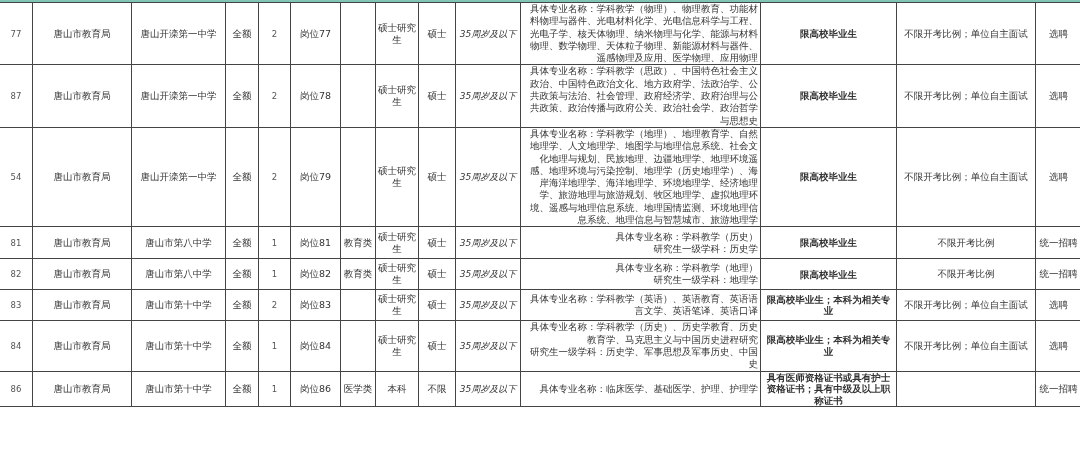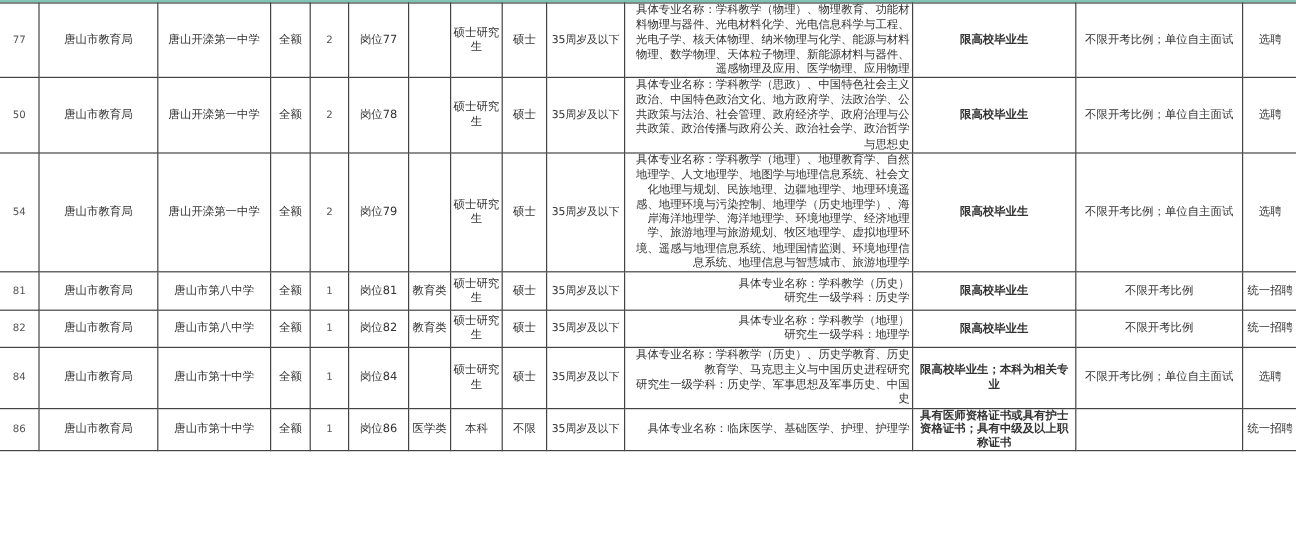--- a/index.html
+++ b/index.html
@@ -2,21 +2,21 @@
 <html><head>
 <meta charset="utf-8">
 <style>
   html,body{margin:0;padding:0;background:#fff;}
   body{width:1080px;height:463px;overflow:hidden;font-family:"DejaVu Sans",sans-serif;}
   .wrap{position:relative;width:1080px;height:463px;border-top:2px solid #7fc4b4;box-sizing:border-box;}
   table{border-collapse:collapse;table-layout:fixed;width:1082px;margin-left:-1px;font-size:9.5px;color:#333;}
   td{border:1px solid #444;text-align:center;vertical-align:middle;padding:0 2px;line-height:12px;overflow:hidden;}
   td.num{font-size:8.5px;color:#555;}
   td.spec{text-align:right;padding:0 2px 0 3px;font-size:9.5px;line-height:12.3px;}
-  td.small{font-size:9px;}
+  td.small{font-size:9px;font-style:italic;}
   td.cond{font-size:9.5px;line-height:11.5px;font-weight:bold;}
 </style>
 </head>
 <body>
 
 <div class="wrap">
   <table>
     <colgroup>
       <col style="width:33px">
         <col style="width:99px">
@@ -45,21 +45,21 @@
     <td>硕士研究生</td>
     <td>硕士</td>
     <td class="small">35周岁及以下</td>
     <td class="spec">具体专业名称：学科教学（物理）、物理教育、功能材料物理与器件、光电材料化学、光电信息科学与工程、光电子学、核天体物理、纳米物理与化学、能源与材料物理、数学物理、天体粒子物理、新能源材料与器件、遥感物理及应用、医学物理、应用物理</td>
     <td class="cond">限高校毕业生</td>
     <td>不限开考比例；单位自主面试</td>
     <td>选聘</td>
   </tr>
 
   <tr style="height: 59px;">
-    <td class="num">50</td>
+    <td class="num">87</td>
     <td>唐山市教育局</td>
     <td>唐山开滦第一中学</td>
     <td>全额</td>
     <td class="num">2</td>
     <td>岗位78</td>
     <td></td>
     <td>硕士研究生</td>
     <td>硕士</td>
     <td class="small">35周岁及以下</td>
     <td class="spec">具体专业名称：学科教学（思政）、中国特色社会主义政治、中国特色政治文化、地方政府学、法政治学、公共政策与法治、社会管理、政府经济学、政府治理与公共政策、政治传播与政府公关、政治社会学、政治哲学与思想史</td>
@@ -113,20 +113,36 @@
     <td>教育类</td>
     <td>硕士研究生</td>
     <td>硕士</td>
     <td class="small">35周岁及以下</td>
     <td class="spec">具体专业名称：学科教学（地理）<br>研究生一级学科：地理学</td>
     <td class="cond">限高校毕业生</td>
     <td>不限开考比例</td>
     <td>统一招聘</td>
   </tr>
 
+  <tr style="height: 31px;">
+    <td class="num">83</td>
+    <td>唐山市教育局</td>
+    <td>唐山市第十中学</td>
+    <td>全额</td>
+    <td class="num">2</td>
+    <td>岗位83</td>
+    <td></td>
+    <td>硕士研究生</td>
+    <td>硕士</td>
+    <td class="small">35周岁及以下</td>
+    <td class="spec">具体专业名称：学科教学（英语）、英语教育、英语语言文学、英语笔译、英语口译</td>
+    <td class="cond">限高校毕业生；本科为相关专业</td>
+    <td>不限开考比例；单位自主面试</td>
+    <td>选聘</td>
+  </tr>
 
   <tr style="height: 40px;">
     <td class="num">84</td>
     <td>唐山市教育局</td>
     <td>唐山市第十中学</td>
     <td>全额</td>
     <td class="num">1</td>
     <td>岗位84</td>
     <td></td>
     <td>硕士研究生</td>

